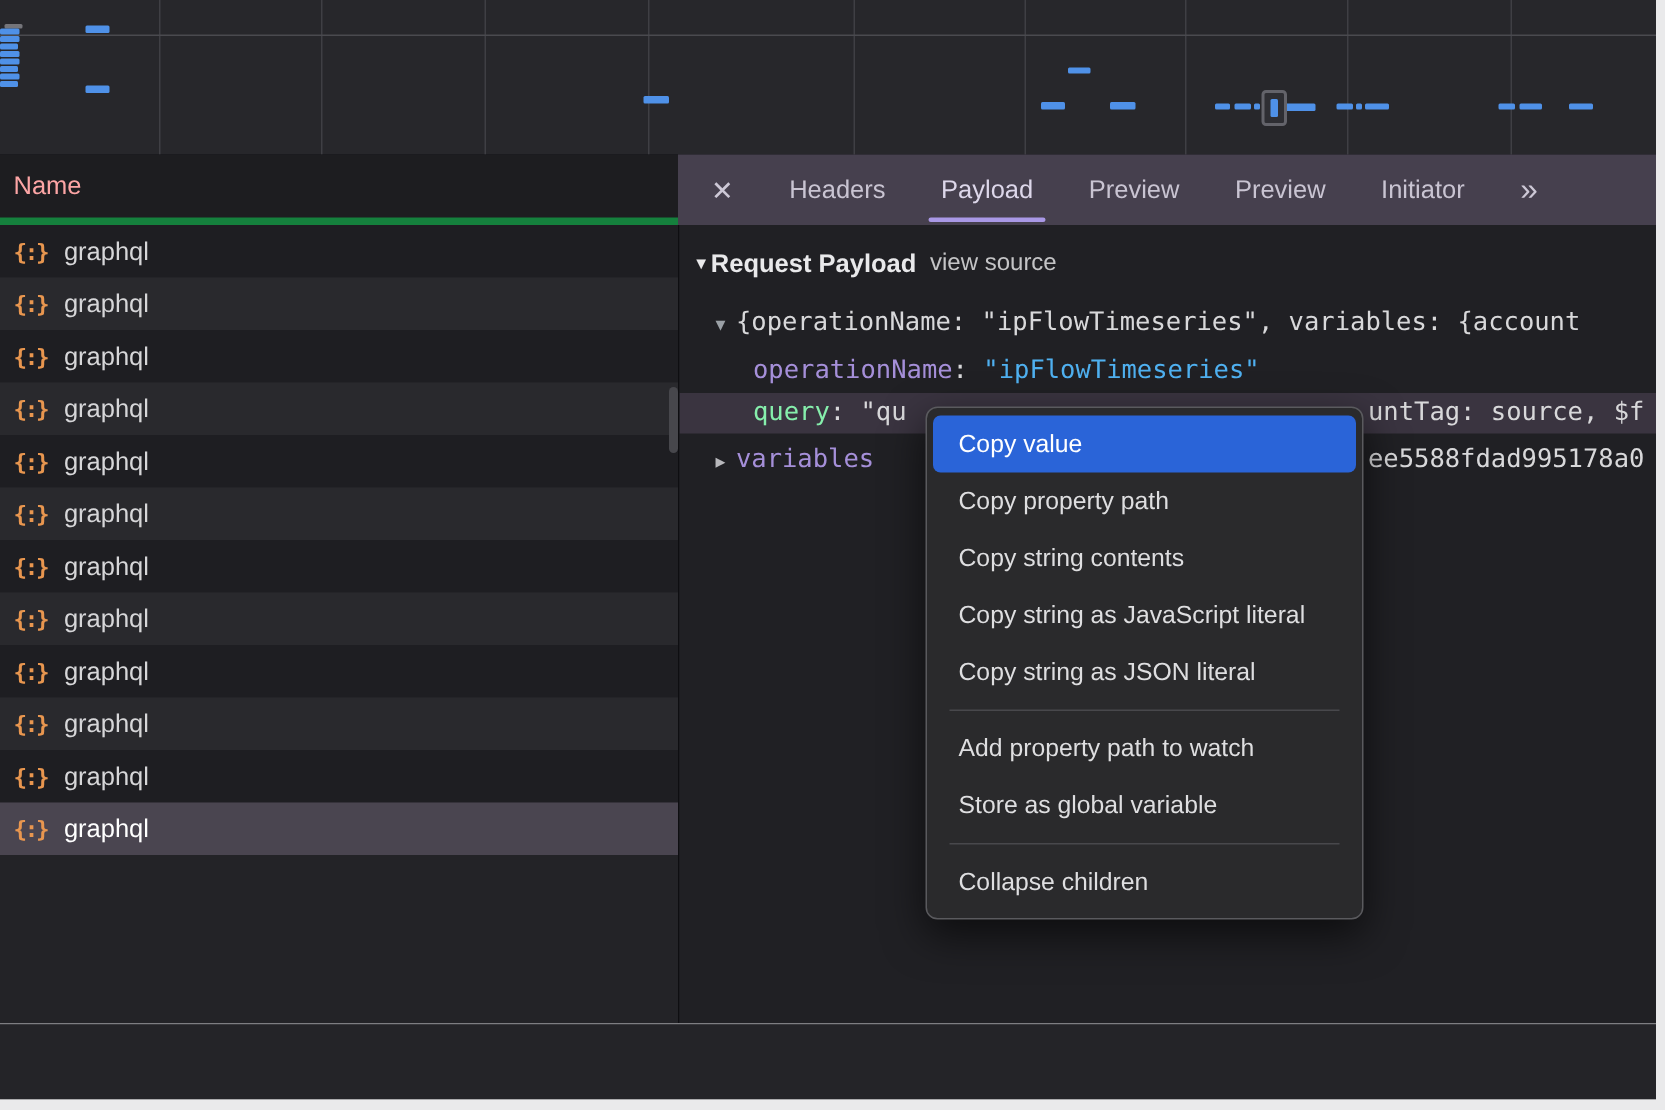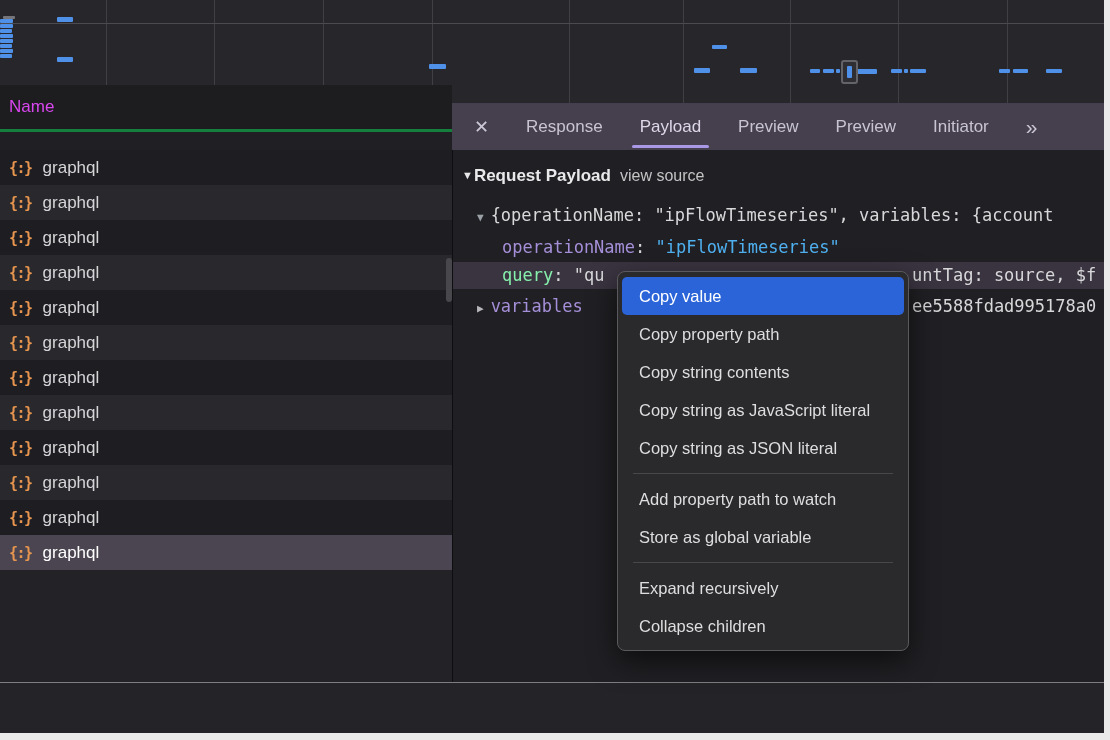--- a/index.html
+++ b/index.html
@@ -12,23 +12,23 @@
             border-bottom:1px solid #0f0f12;}
   .gridline{position:absolute;top:0;bottom:0;width:1px;background:#3f3f44;}
   .ov-hline{position:absolute;left:0;right:0;top:23px;height:1px;background:#4a4a4f;}
   .ov-bar{position:absolute;background:#4f91e8;border-radius:1px;}
   .ov-bar.gray{background:#75757a;}
   .ov-marker{position:absolute;border:2px solid #63636a;border-radius:3px;background:#2e2e33;
              display:flex;align-items:center;justify-content:center;}
   .ov-marker span{display:block;width:5px;height:12px;background:#4f91e8;border-radius:1px;}
 
   
-  #name-header{position:absolute;left:0;top:85px;width:452px;height:47px;background:#1d1d20;
-               border-bottom:3px solid #15803d;display:flex;align-items:center;padding-left:9px;box-sizing:border-box;
-               color:#d946ef;font-size:17px;}
+  #name-header{position:absolute;left:0;top:103px;width:452px;height:47px;background:#1d1d20;
+               border-bottom:5px solid #15803d;display:flex;align-items:center;padding-left:9px;box-sizing:border-box;
+               color:#fca5a5;font-size:17px;}
   #left-body{position:absolute;left:0;top:150px;width:452px;height:532px;background:#232327;}
   .net-row{height:35px;display:flex;align-items:center;padding-left:9px;gap:11px;
            font-size:17px;color:#d6d6d8;cursor:default;}
   .net-row.odd{background:#1e1e22;}
   .net-row.even{background:#29292d;}
   .net-row.selected{background:#4a4550;color:#ffffff;}
   .json-icon{font-family:"DejaVu Sans Mono",monospace;font-size:15px;font-weight:bold;
              color:#e8964f;letter-spacing:-1.5px;}
   #left-scrollthumb{position:absolute;left:446px;top:258px;width:6px;height:44px;
                     background:#47474c;border-radius:3px;}
@@ -181,21 +181,21 @@
         <div class="net-row even selected">
           <span class="json-icon">{:}</span>
           <span>graphql</span>
         </div>
       </div>
     <div id="left-scrollthumb"></div>
     <div id="panel-divider"></div>
 
     <div id="tabbar">
       <span id="tab-close">✕</span>
-      <span id="tabs-holder" style="display:contents"><span class="tab">Response</span><span class="tab active">Payload</span><span class="tab">Preview</span><span class="tab">Preview</span><span class="tab">Initiator</span></span>
+      <span id="tabs-holder" style="display:contents"><span class="tab">Headers</span><span class="tab active">Payload</span><span class="tab">Preview</span><span class="tab">Preview</span><span class="tab">Initiator</span></span>
       <span id="tab-overflow">»</span>
     </div>
 
     <div id="right-body">
       <div id="sel-band"></div>
 
       <div class="abs" id="payload-title"><span class="tri">▼</span><span>Request Payload</span></div>
       <div class="abs" id="view-source">view source</div>
 
       <div class="abs mono" id="tree-r1"><span class="tri-gray">▼</span><span>{operationName: "ipFlowTimeseries", variables: {account</span></div>
@@ -215,20 +215,19 @@
     <div id="context-menu">
         <div class="menu-item highlighted" style="background: rgb(42, 100, 216);">Copy value</div>
         <div class="menu-item">Copy property path</div>
         <div class="menu-item">Copy string contents</div>
         <div class="menu-item">Copy string as JavaScript literal</div>
         <div class="menu-item">Copy string as JSON literal</div>
         <div class="menu-sep"></div>
         <div class="menu-item">Add property path to watch</div>
         <div class="menu-item">Store as global variable</div>
         <div class="menu-sep"></div>
-        <div class="menu-item">Expand recursively</div>
         <div class="menu-item">Collapse children</div>
       </div>
   </div>
 
   <div id="edge-right"></div>
   <div id="edge-bottom"></div>
 </div>
 
 </body></html>

